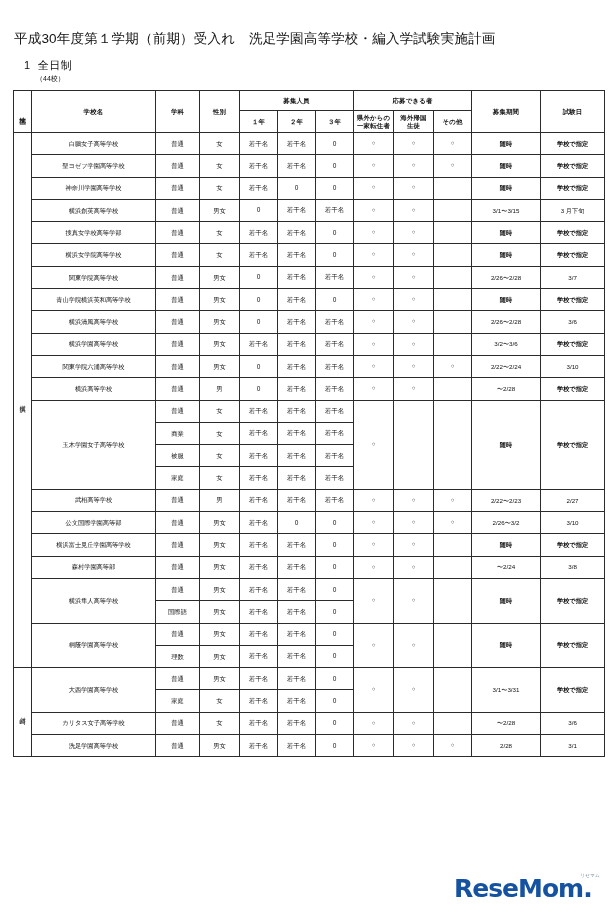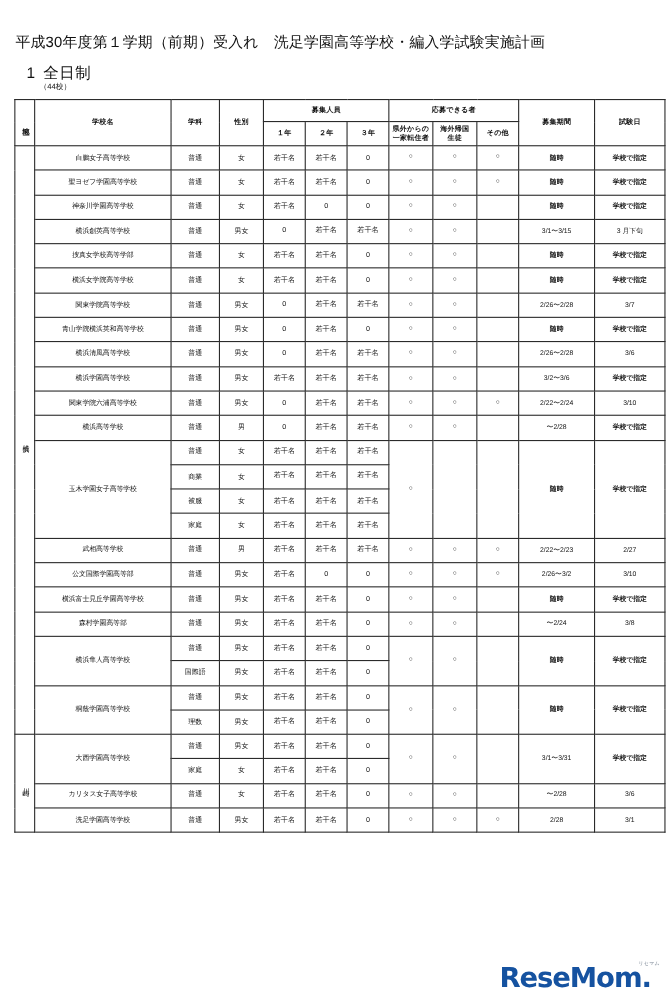--- a/index.html
+++ b/index.html
@@ -20,21 +20,21 @@
     position:absolute;
     left:14px;top:30px;
     font-size:13.5px;
     letter-spacing:0.2px;
     white-space:nowrap;
     color:#111;
   }
   .sub-line{
     position:absolute;
     left:24px;top:58px;
-    font-size:14px;
+    font-size:11px;
     letter-spacing:0.5px;
     color:#111;
   }
   .sub-line .num{margin-right:7px;}
   .count-line{
     position:absolute;
     left:36px;top:74px;
     font-size:7px;
     color:#111;
   }

